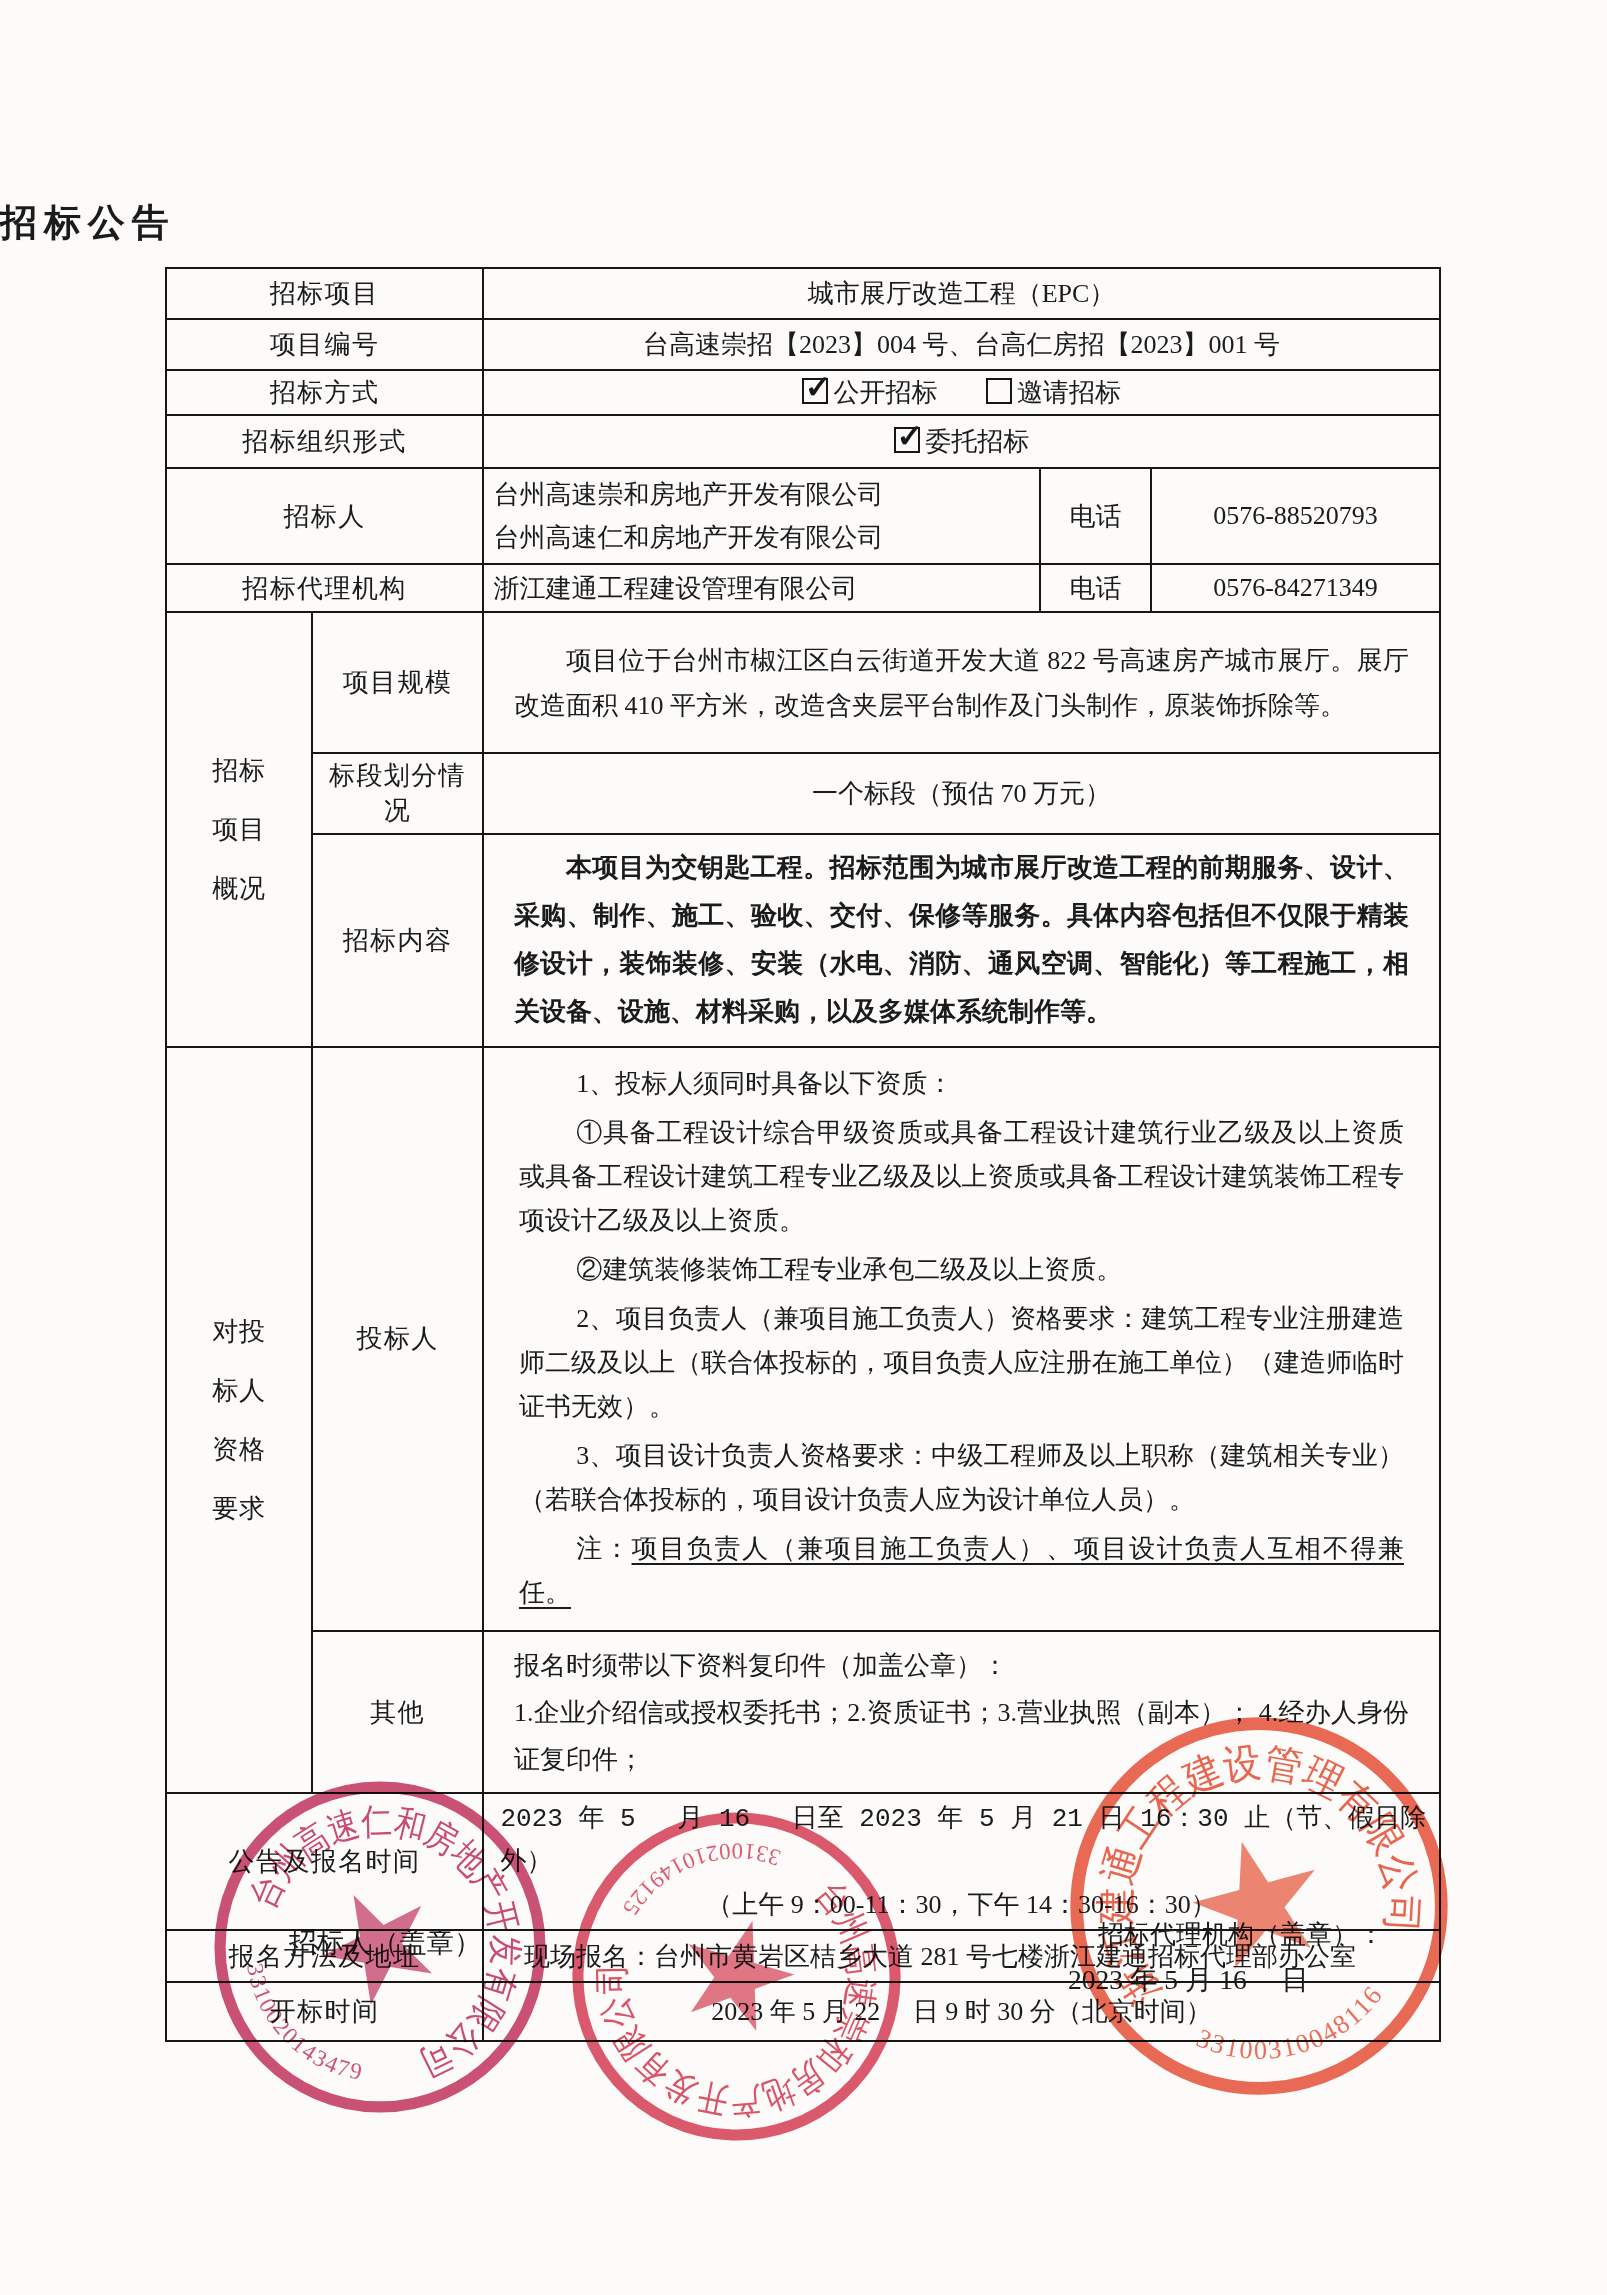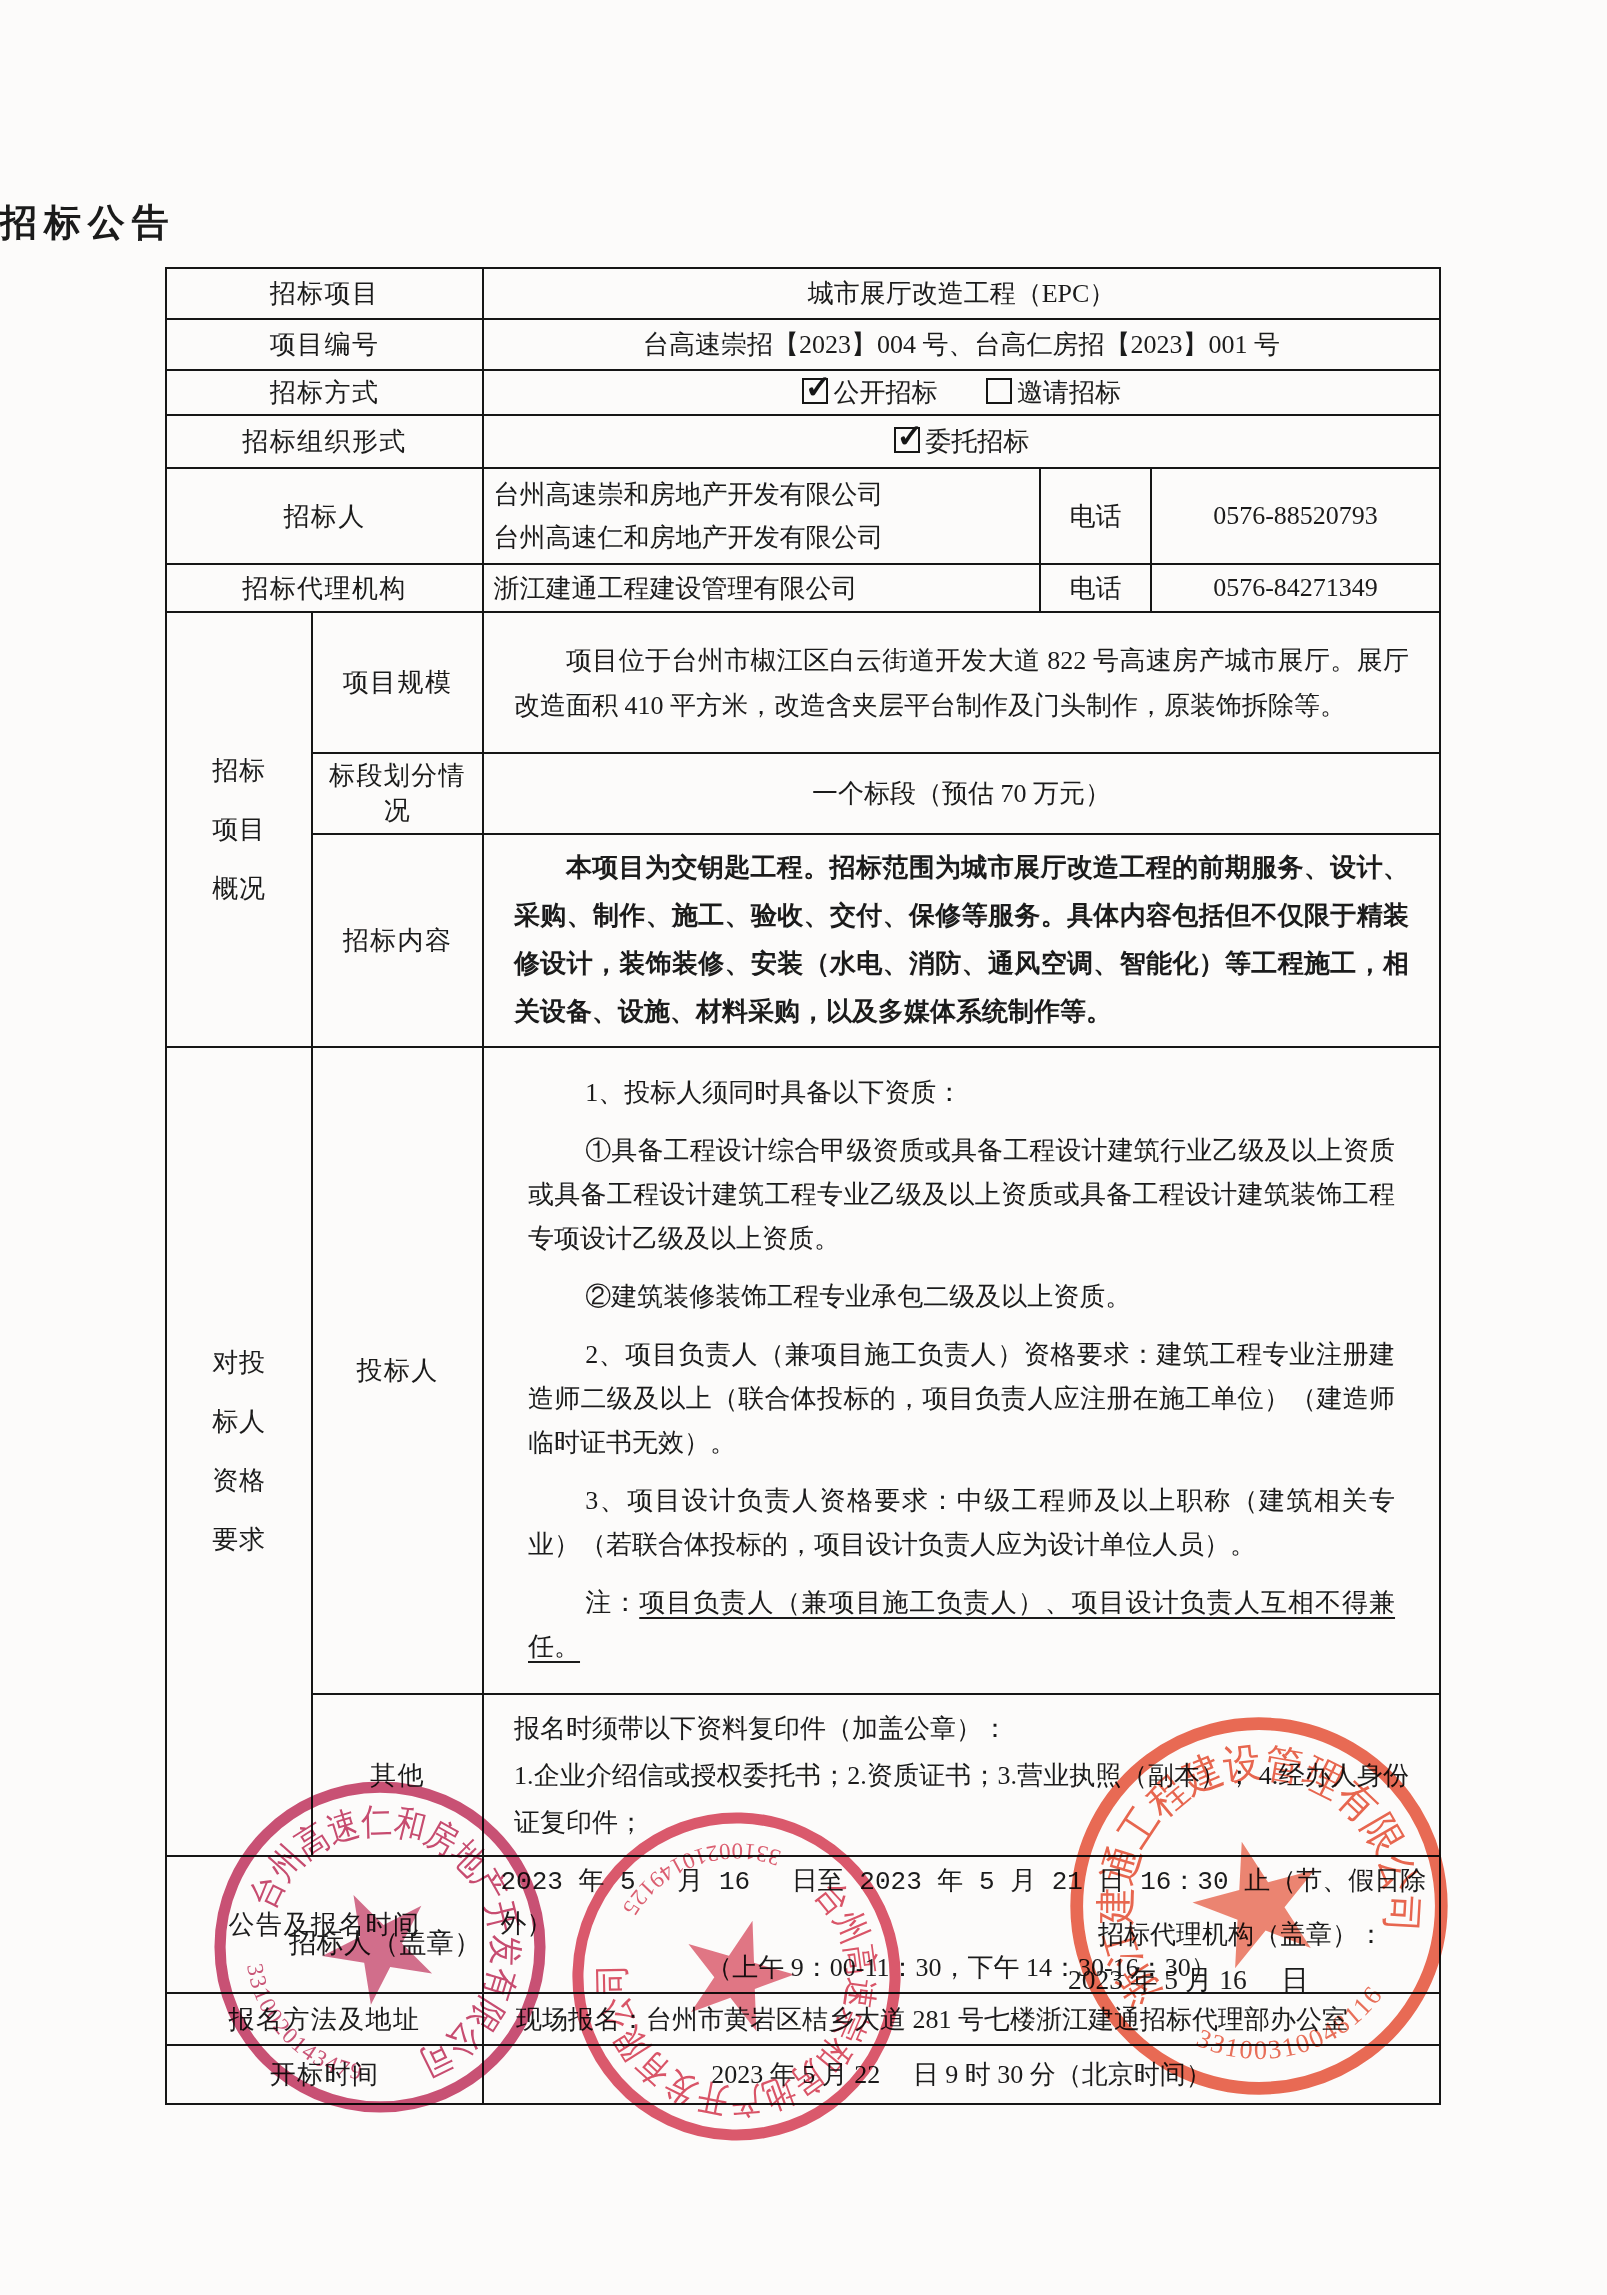--- a/index.html
+++ b/index.html
@@ -31,21 +31,21 @@
   td.ctr{text-align:center;}
   td.vlab{text-align:center;line-height:59px;letter-spacing:0.7px;}
   td.txt{padding:9.6px 30px;text-align:justify;}
   .r1{height:51px}.r2{height:51px}.r3{height:43px}.r4{height:53px}
   .r5{height:80px}.r6{height:48px}
   .r7{height:141px}.r8{height:72px}.r9{height:203px}
   .r10{height:544px}.r11{height:158px}
   .r12{height:86px}.r13{height:52px}.r14{height:59px}
   .para{margin:0;line-height:45px;text-indent:2em;}
   .para2{margin:0;line-height:48px;text-indent:2em;font-weight:bold;}
-  .bid-cell p{margin:14px;line-height:44px;text-indent:2.2em;}
+  .bid-cell p{margin:5px;line-height:44px;text-indent:2.2em;}
   .other-cell p{margin:0;line-height:47px;}
   .companies div{line-height:43px;}
   .cbx{
     display:inline-block;width:22px;height:22px;border:2.1px solid #161616;
     position:relative;vertical-align:-2.8px;margin-right:5.5px;
   }
   .cbx.checked::after{
     content:"✓";position:absolute;left:0.7px;top:-12.4px;
     font-size:32px;font-weight:bold;color:#161616;
   }
@@ -174,21 +174,21 @@
     <tr class="r12">
       <td class="lbl" colspan="2">公告及报名时间</td>
       <td colspan="3">
         <div class="time-l1">2023 年 5 　月 16 　日至 2023 年 5 月 21 日 16：30 止（节、假日除外）</div>
         <div class="time-l2">（上午 9：00-11：30，下午 14：30-16：30）</div>
       </td>
     </tr>
 
     <tr class="r13">
       <td class="lbl" colspan="2">报名方法及地址</td>
-      <td colspan="3" style="padding-left:32px">现场报名：台州市黄岩区桔乡大道 281 号七楼浙江建通招标代理部办公室</td>
+      <td colspan="3" style="padding-left:40px">现场报名：台州市黄岩区桔乡大道 281 号七楼浙江建通招标代理部办公室</td>
     </tr>
 
     <tr class="r14">
       <td class="lbl" colspan="2">开标时间</td>
       <td class="ctr" colspan="3">2023 年 5 月 22 　日 9 时 30 分（北京时间）</td>
     </tr>
   </tbody>
     </table>
 
   <div class="footer-text" style="left:289px;top:1925px;font-size:27.5px;">招标人（盖章）</div>

